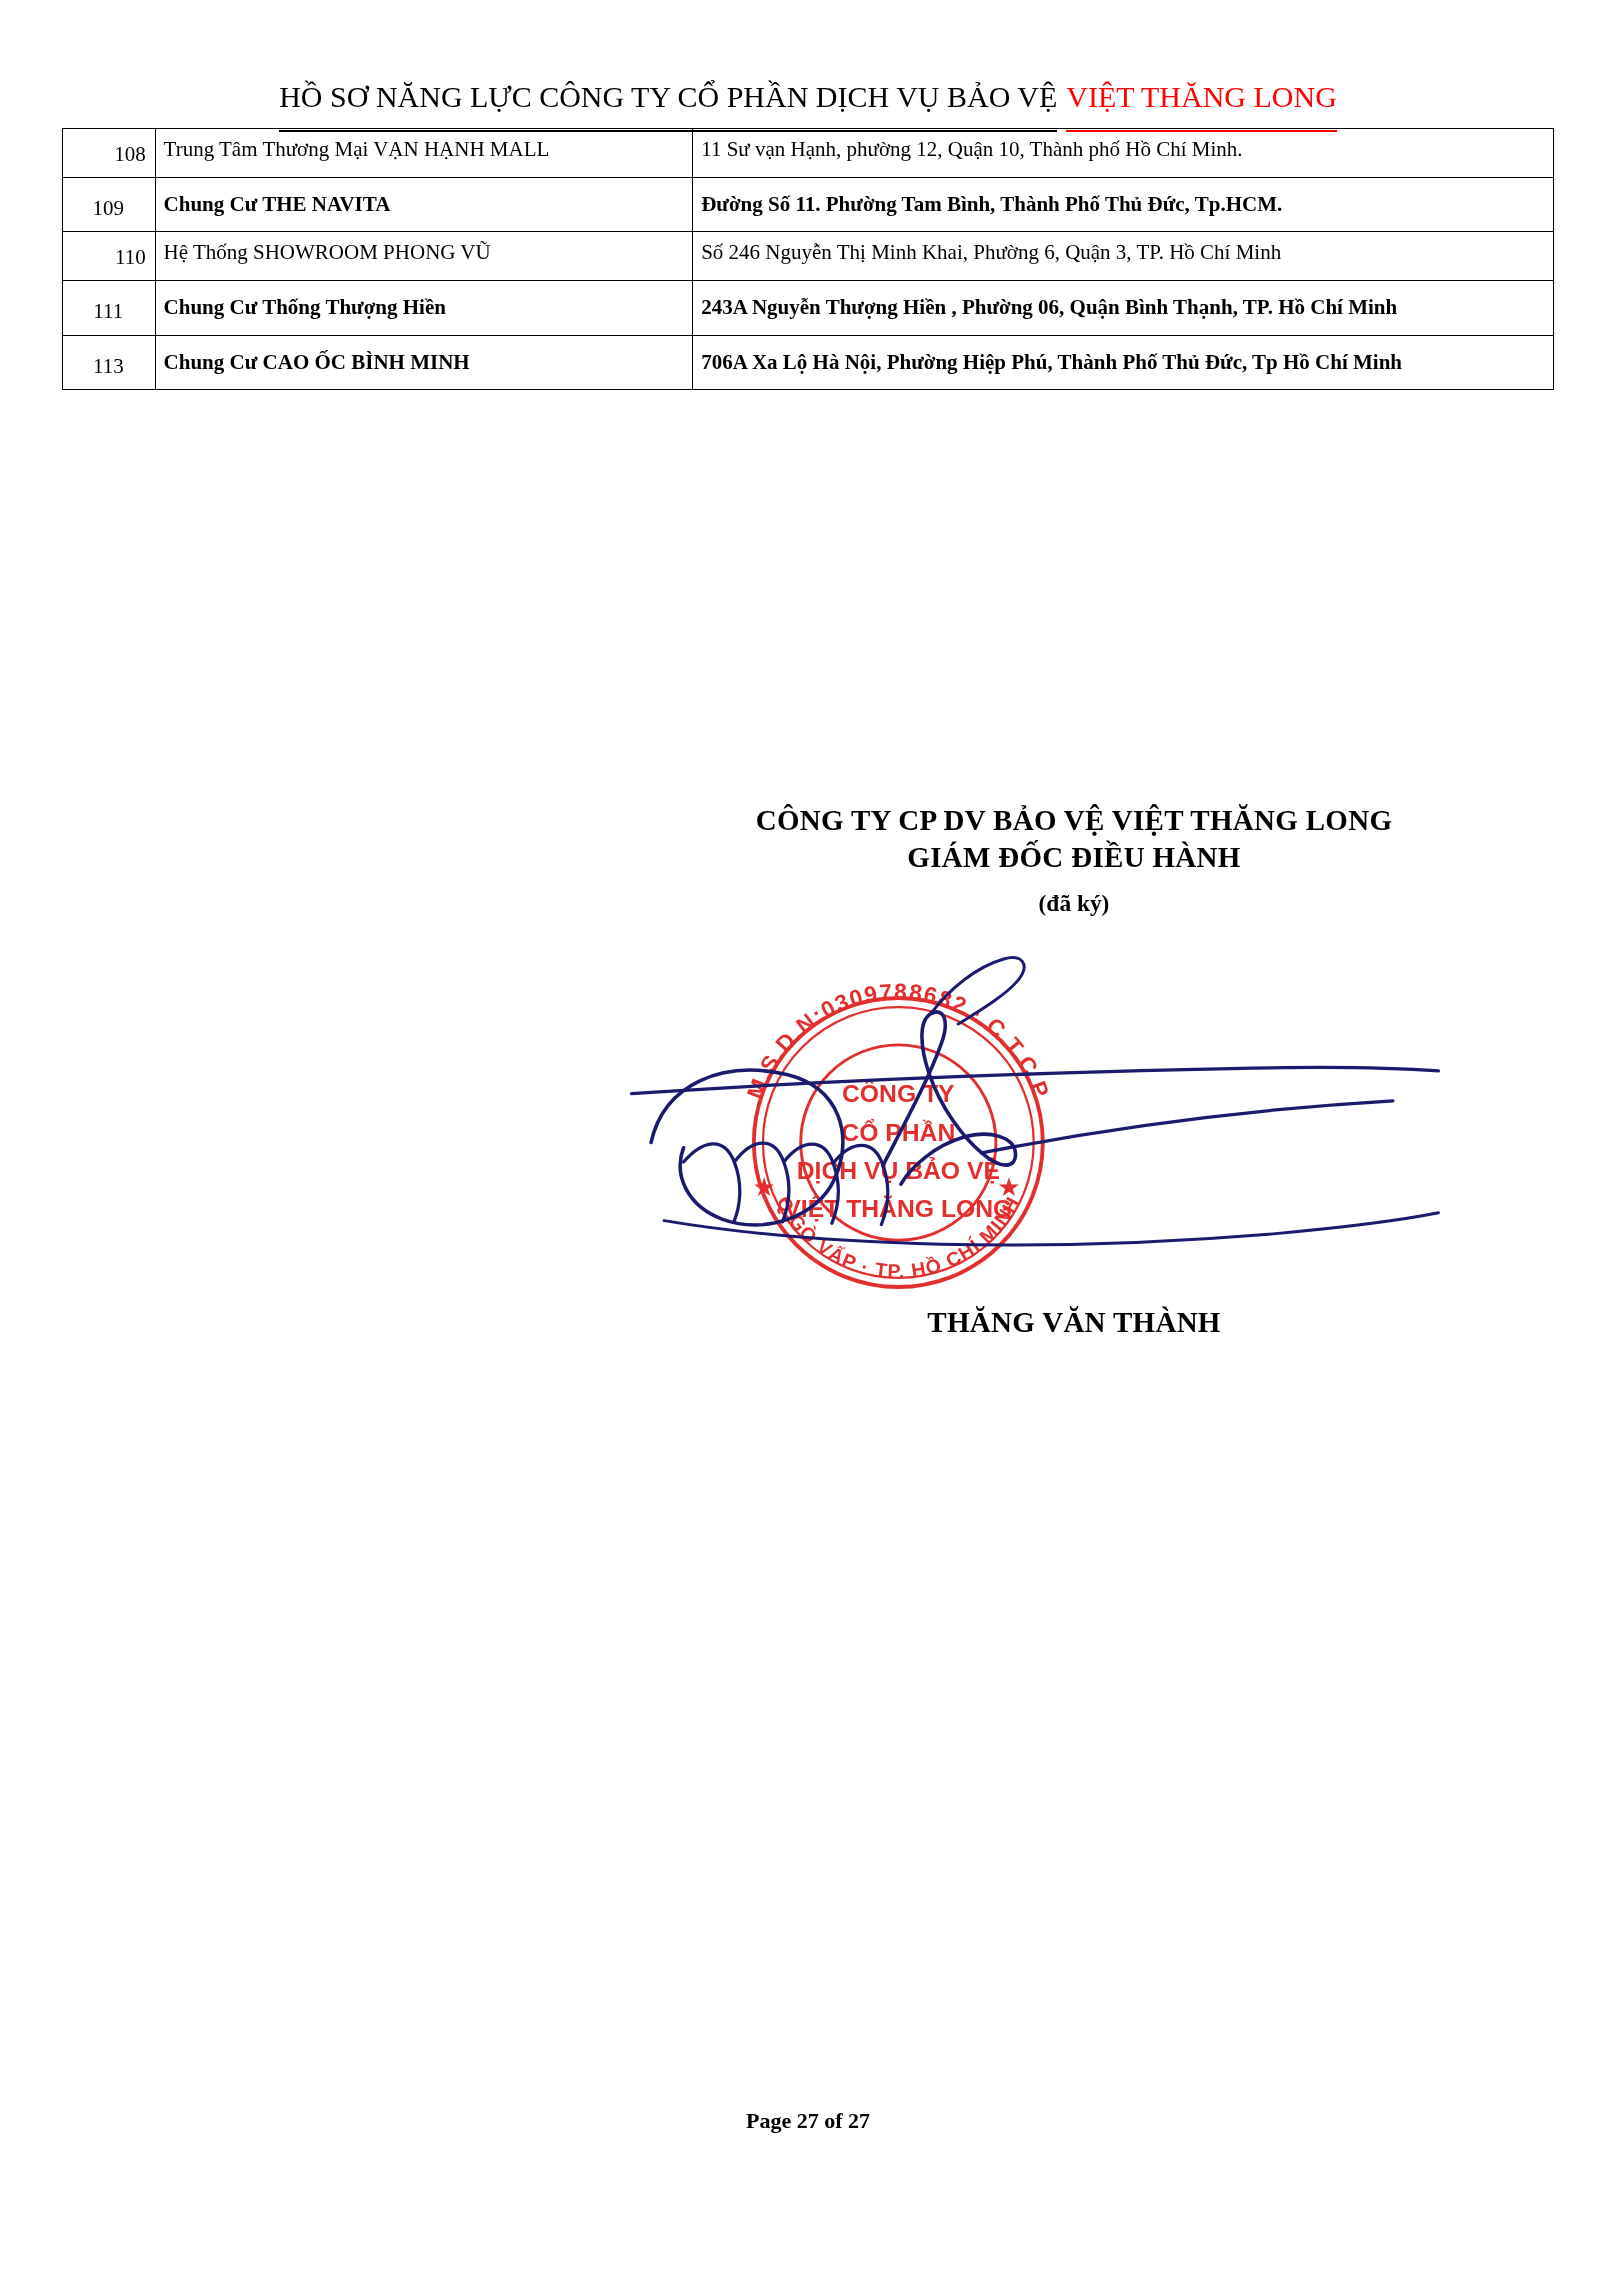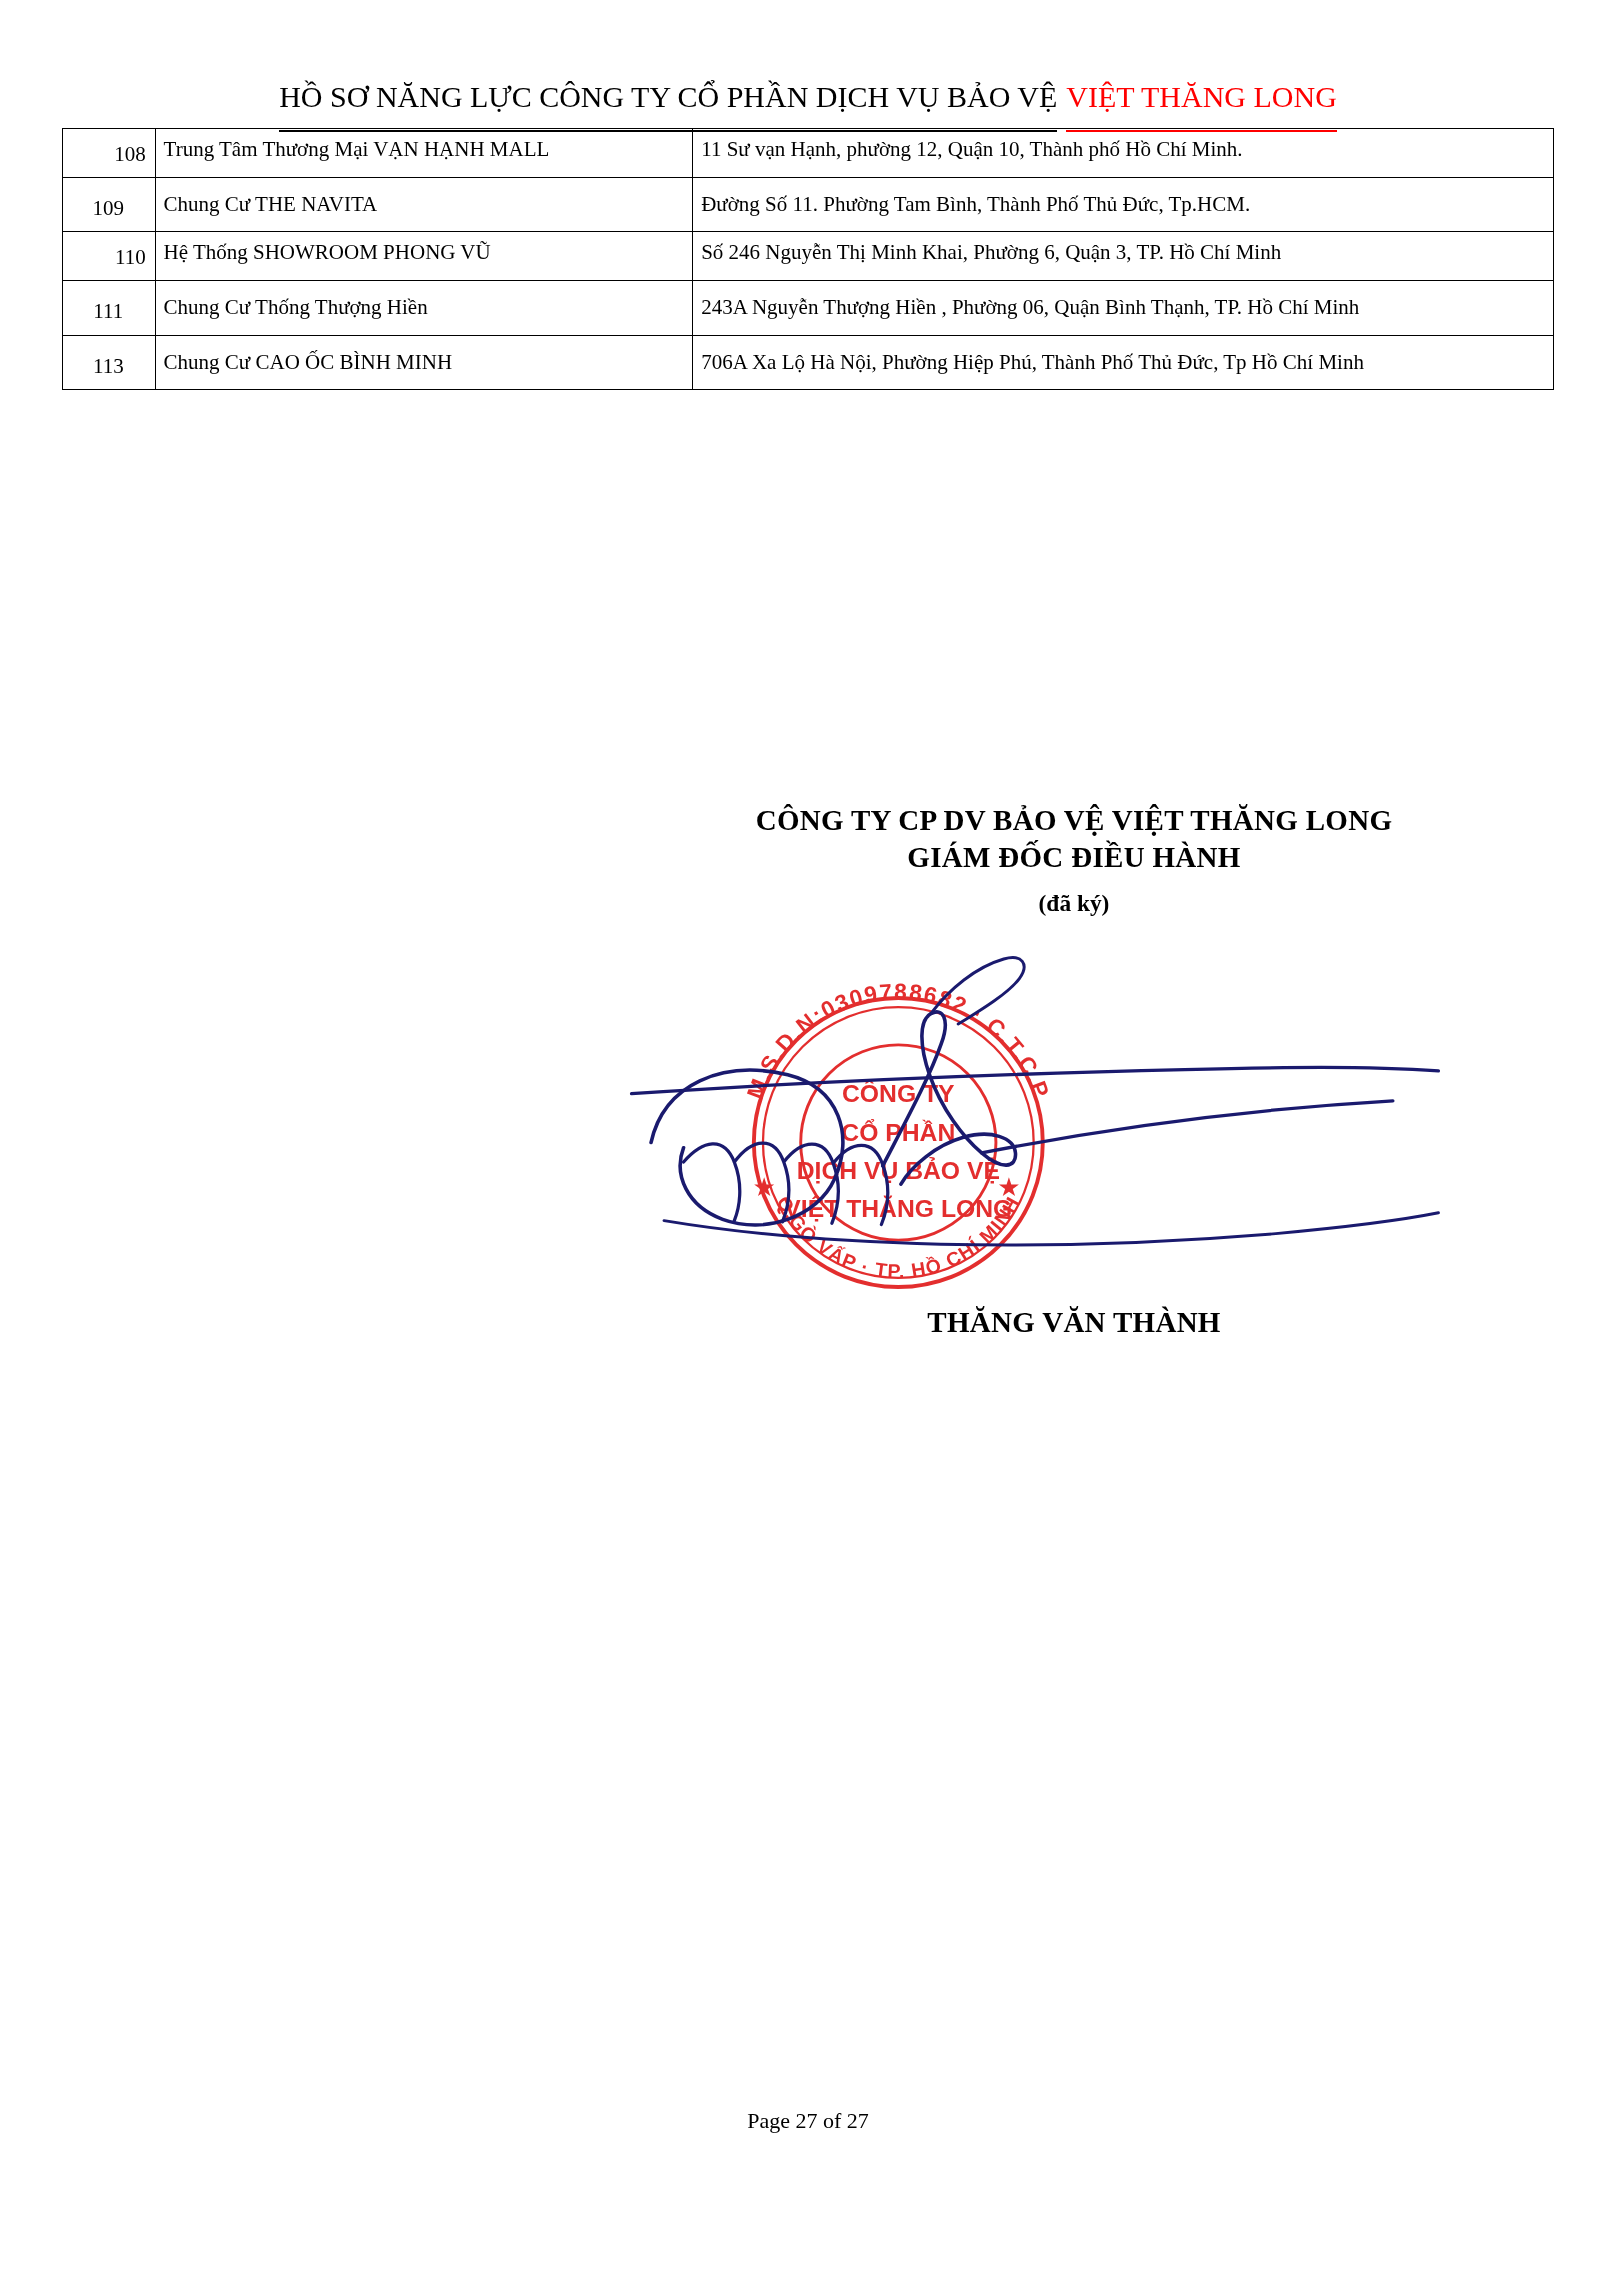--- a/index.html
+++ b/index.html
@@ -64,20 +64,21 @@
     text-align-last: left;
   }
   .col-addr {
     text-align: justify;
     text-align-last: left;
   }
   
   .ref-table tr.short .col-name,
   .ref-table tr.short .col-addr {
     padding-top: 13px !important;
+    font-weight: bold;
   }
   .ref-table tr.short .col-no {
     padding-top: 17px !important;
     text-align: center;
   }
 
   
   .sign-block {
     position: absolute;
     top: 802px;
@@ -121,20 +122,21 @@
 
   
   .page-footer {
     position: absolute;
     top: 2108px;
     left: 0;
     width: 1616px;
     text-align: center;
     font-size: 22px;
     color: #000000;
+    font-weight: bold;
   }
 </style>
 </head>
 <body>
 
 <div class="doc-header">
   <span class="hdr-black">HỒ SƠ NĂNG LỰC CÔNG TY CỔ PHẦN DỊCH VỤ BẢO VỆ</span><span style="display:inline-block;width:9px"></span><span class="hdr-red">VIỆT THĂNG LONG</span>
 </div>
 
 <table class="ref-table">

